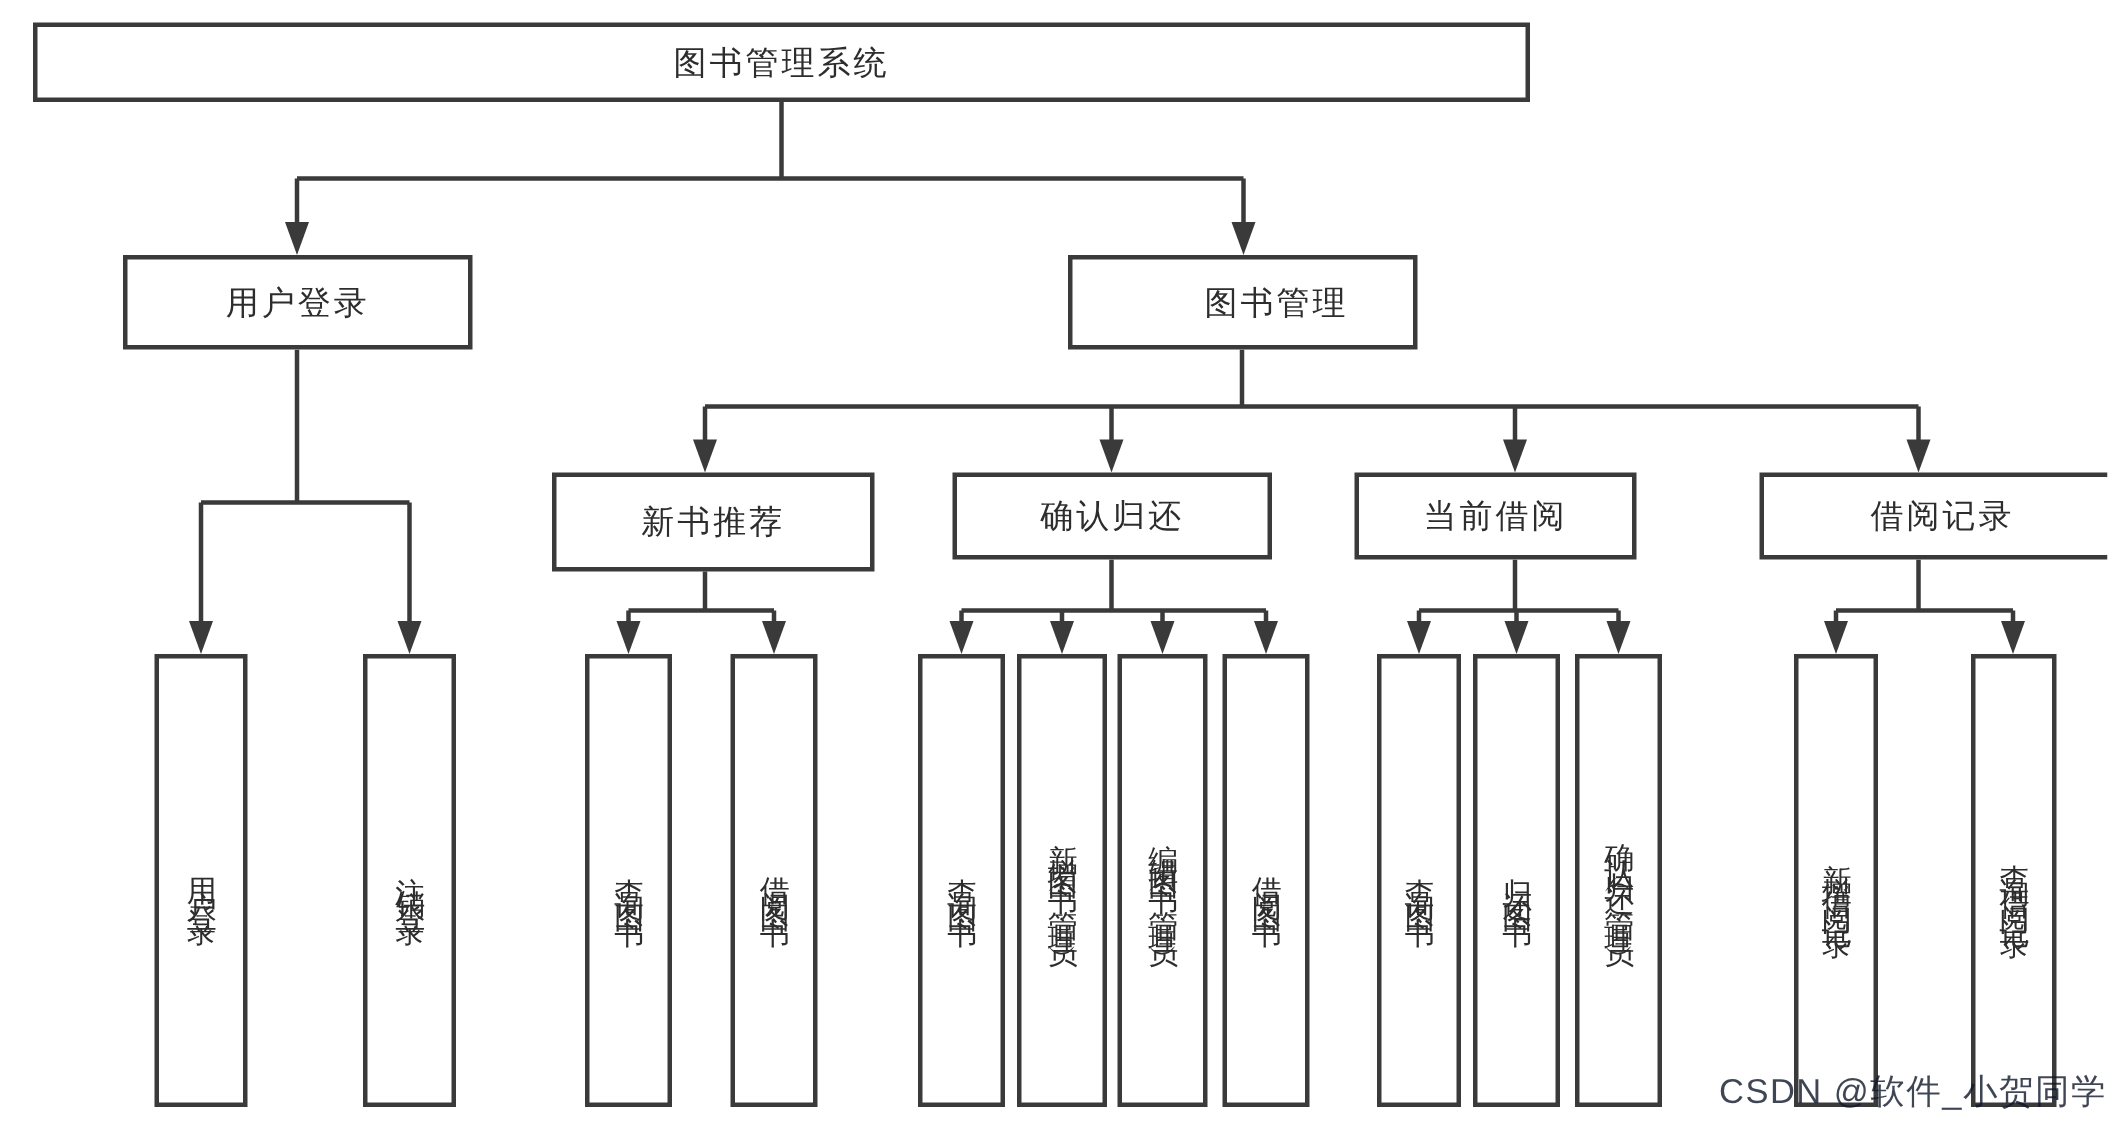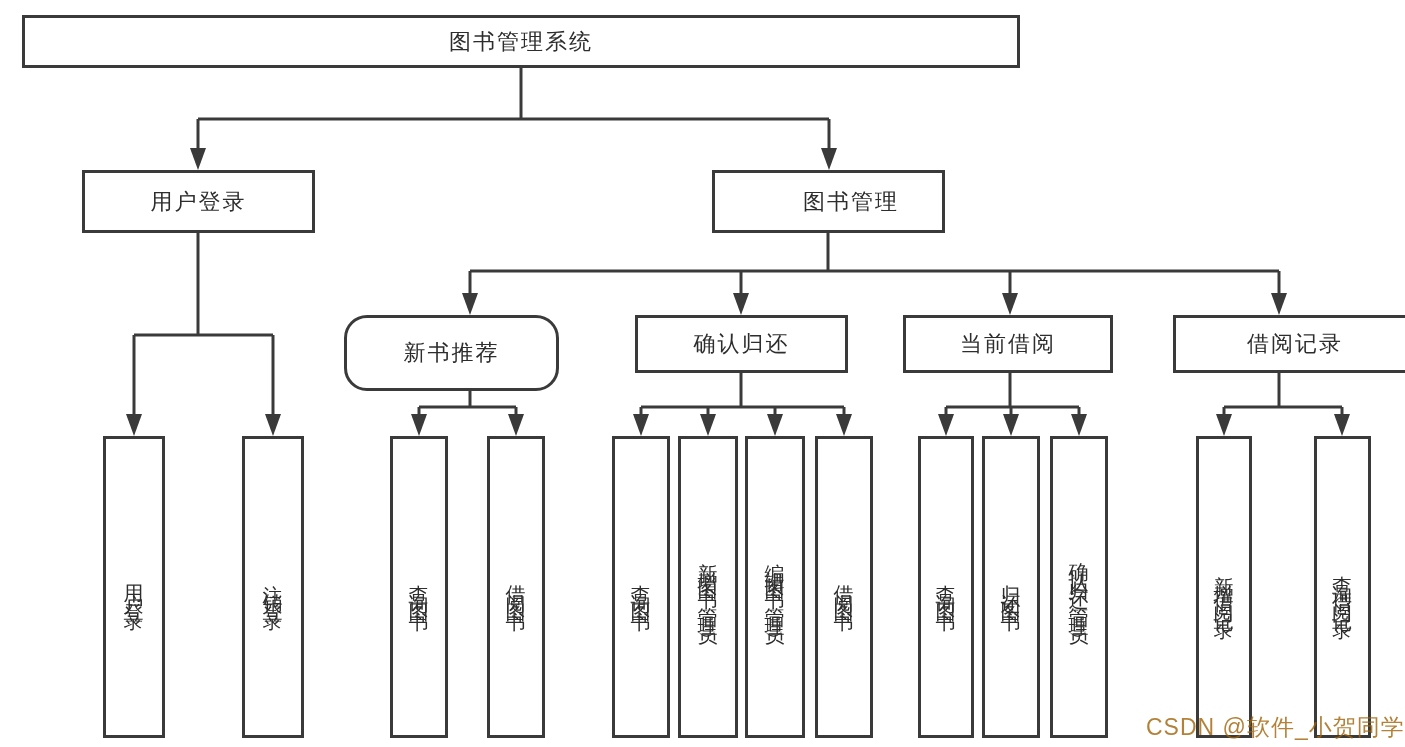--- a/index.html
+++ b/index.html
@@ -13,21 +13,21 @@
     border:3px solid #3a3a3a;display:flex;align-items:center;justify-content:center;
     color:#2d2d2d;font-size:22px;letter-spacing:2px;text-align:center;font-family:Liberation Serif, serif;
   }
   .leaf{font-size:20px;letter-spacing:0;}
   .vtext{
     writing-mode:vertical-rl;text-orientation:mixed;
     font-size:20px;letter-spacing:9px;line-height:1.1;color:#2d2d2d;
   }
   .watermark{
     position:absolute;left:1146px;top:712px;z-index:10;
-    font-size:23px;color:#a16207;opacity:0.8;white-space:nowrap;
+    font-size:23px;color:#0f172a;opacity:0.8;white-space:nowrap;
     letter-spacing:1px;
   }
 </style>
 </head>
 <body>
 
 <div class="stage">
 
   <svg class="wires" viewBox="0 0 1405 747" stroke="#3a3a3a" stroke-width="3" fill="#3a3a3a">
 
@@ -109,27 +109,27 @@
     <span>图书管理系统</span>
   </div>
 
   <div class="node" style="left:82px;top:170px;width:233px;height:63px;">
     <span>用户登录</span>
   </div>
   <div class="node" style="left:712px;top:170px;width:233px;height:63px;padding-left:45px;">
     <span>图书管理</span>
   </div>
 
-  <div class="node" style="left:344px;top:315px;width:215px;height:76px;border-radius:23px;">
+  <div class="node" style="left:368px;top:315px;width:215px;height:66px;">
     <span>新书推荐</span>
   </div>
   <div class="node" style="left:635px;top:315px;width:213px;height:58px;">
     <span>确认归还</span>
   </div>
-  <div class="node" style="left:903px;top:315px;width:210px;height:58px;">
+  <div class="node" style="left:903px;top:315px;width:188px;height:58px;">
     <span>当前借阅</span>
   </div>
   <div class="node" style="left:1173px;top:315px;width:244px;height:58px;">
     <span>借阅记录</span>
   </div>
 
   <div class="node leaf" style="left:103px;top:436px;width:62px;height:302px;">
     <span class="vtext">用户登录</span>
   </div>
   <div class="node leaf" style="left:242px;top:436px;width:62px;height:302px;">

